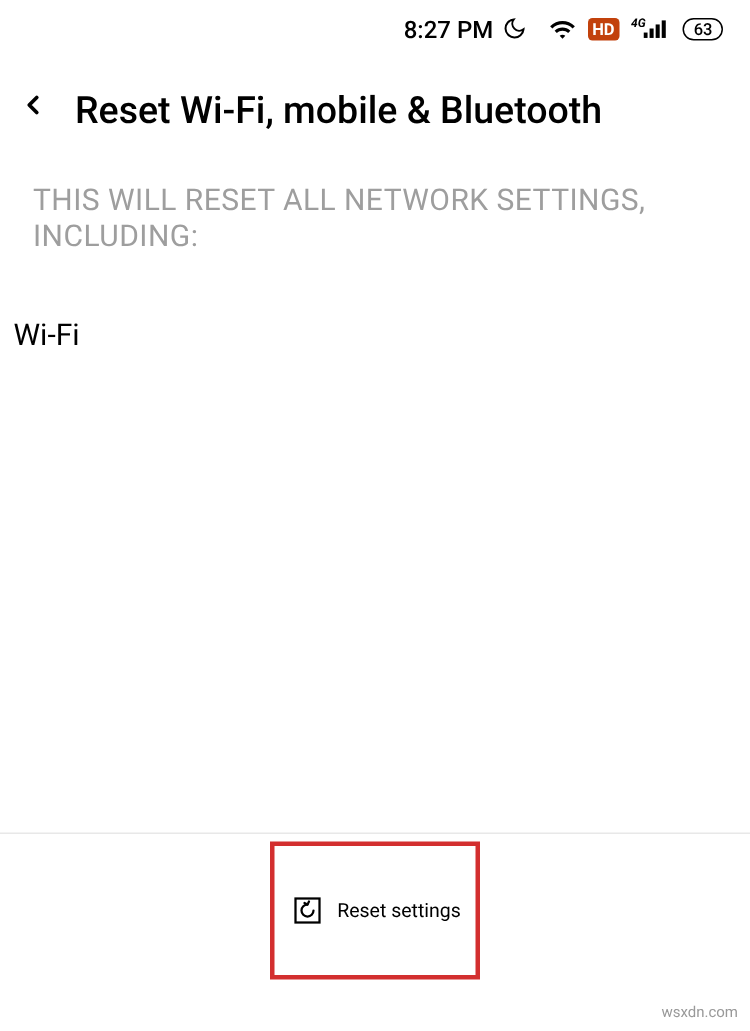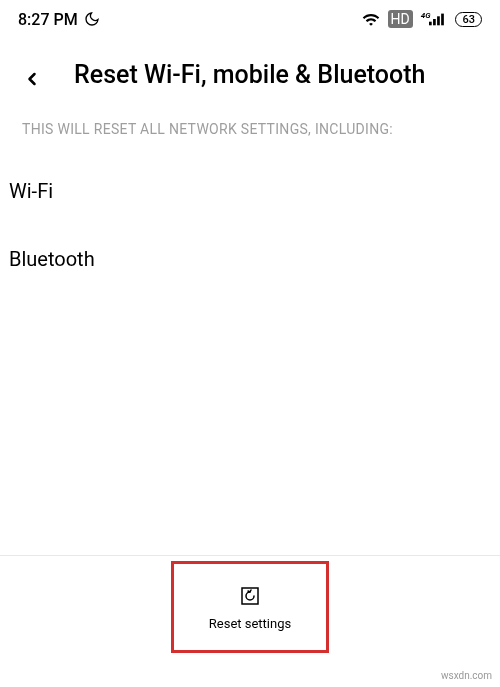--- a/index.html
+++ b/index.html
@@ -10,21 +10,21 @@
     body {
       width: 500px;
       height: 687px;
       background: #ffffff;
       font-family: -apple-system, BlinkMacSystemFont, "Segoe UI", Roboto, sans-serif;
       position: relative;
       overflow: hidden;
     }
     .status-bar {
       display: flex;
-      justify-content: space-between;
+      justify-content: flex-end;
       align-items: center;
       padding: 8px 18px 6px 18px;
       height: 36px;
       gap: 15px;
     }
     .status-left {
       display: flex;
       align-items: center;
       gap: 6px;
     }
@@ -47,47 +47,47 @@
       border: 1.5px solid #000;
       border-radius: 10px;
       padding: 1px 6px;
       font-size: 11px;
       font-weight: 500;
       display: flex;
       align-items: center;
       line-height: 1;
     }
     .hd-badge {
-      background: #737373;
+      background: #c2410c;
       color: #fff;
-      font-size: 14px;
-      font-weight: normal;
+      font-size: 11px;
+      font-weight: bold;
       padding: 2px 3px;
       border-radius: 3px;
       line-height: 1;
     }
     .header {
       display: flex;
-      align-items: flex-end;
-      padding: 24px 22px 18px 22px;
-      gap: 32px;
+      align-items: flex-start;
+      padding: 24px 22px 18px 12px;
+      gap: 18px;
     }
     .back-btn {
       display: flex;
       align-items: center;
       justify-content: center;
     }
     .page-title {
       font-size: 25px;
       font-weight: 500;
       color: #000;
     }
     .description {
       padding: 14px 22px 20px 22px;
-      font-size: 14px;
+      font-size: 20px;
       color: #9e9e9e;
       letter-spacing: 0.3px;
     }
     .list {
       padding: 0 9px;
     }
     .list-item {
       padding: 22px 0;
       font-size: 20px;
       color: #000;
@@ -98,25 +98,25 @@
       left: 0;
       right: 0;
       height: 1px;
       background: #e8e8e8;
     }
     .reset-container {
       position: absolute;
       bottom: 34px;
       left: 50%;
       transform: translateX(-50%);
-      width: 158px;
+      width: 140px;
       height: 92px;
       border: 3px solid #d32f2f;
       display: flex;
-      flex-direction: column;
+      flex-direction: row;
       align-items: center;
       justify-content: center;
       gap: 8px;
     }
     .reset-icon {
       display: flex;
       align-items: center;
       justify-content: center;
     }
     .reset-label {
@@ -186,21 +186,20 @@
       <polyline points="15 18 9 12 15 6"></polyline>
     </svg>
   </span>
   <h1 class="page-title">Reset Wi-Fi, mobile &amp; Bluetooth</h1>
 </div>
 
 <div class="description">THIS WILL RESET ALL NETWORK SETTINGS, INCLUDING:</div>
 
 <div class="list">
   <div class="list-item">Wi-Fi</div>
-  <div class="list-item">Bluetooth</div>
 </div>
 
 <div class="bottom-divider"></div>
 
 <div class="reset-container">
   <span class="reset-icon">
     <svg width="24" height="24" viewBox="0 0 24 24" fill="none" stroke="#000" stroke-width="1.5">
       <rect x="4" y="4" width="16" height="16"></rect>
       <path d="M12 8 a4 4 0 1 0 4 4" stroke-linecap="round"></path>
       <path d="M12 8 l-2 -1 M12 8 l1 -2" stroke-linecap="round"></path>

